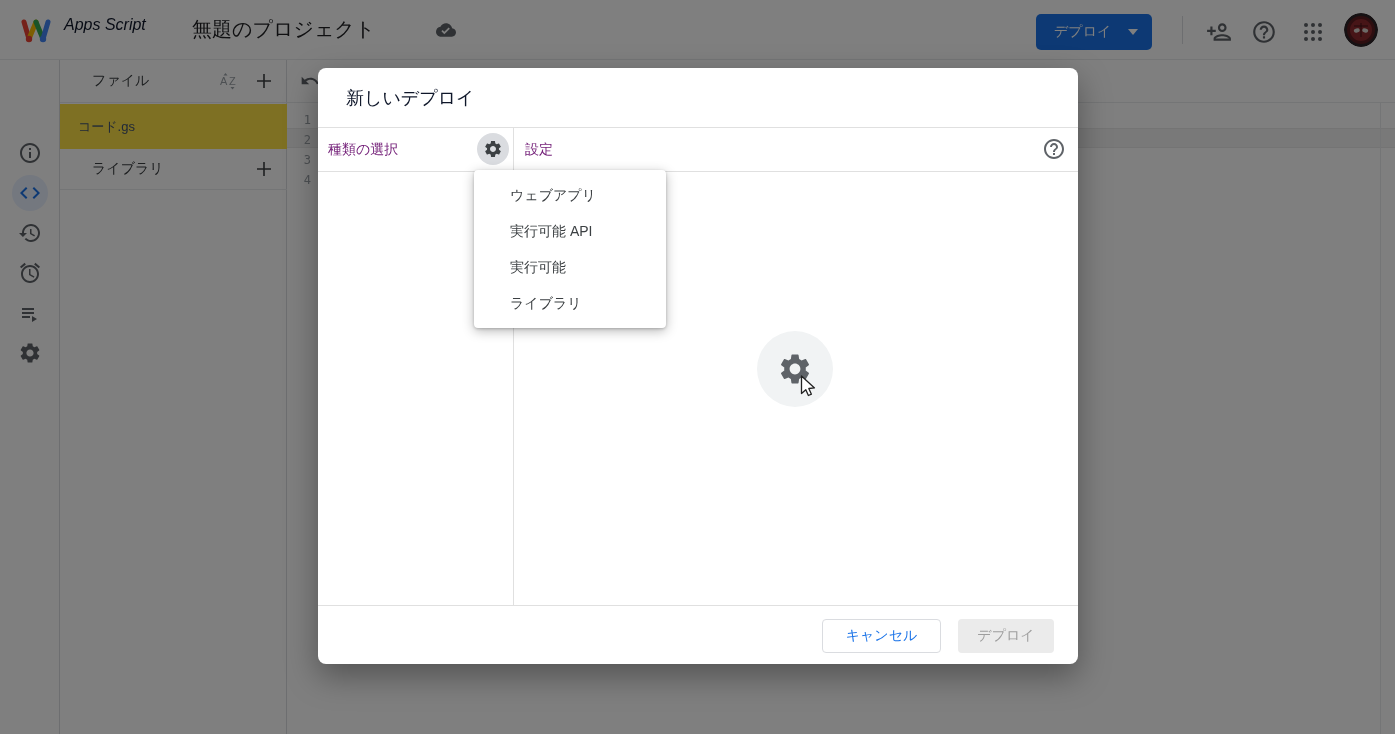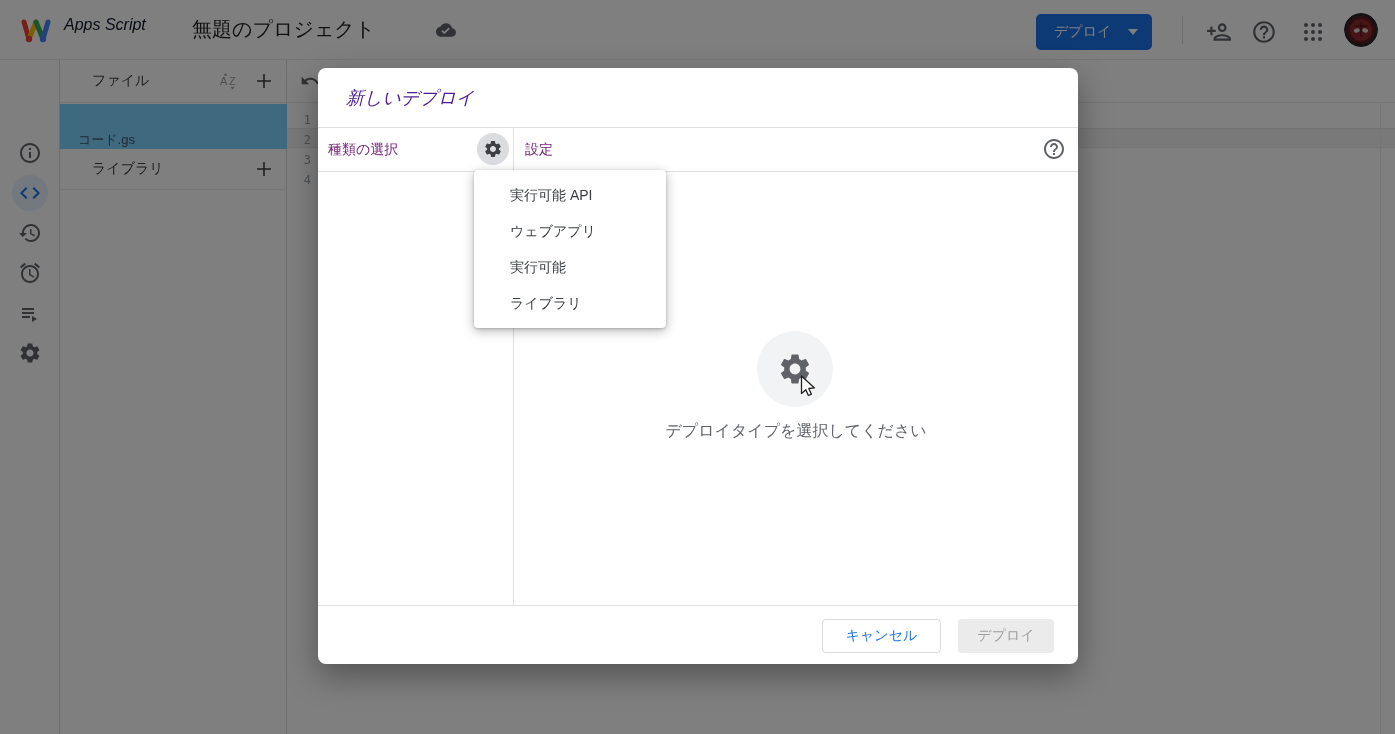--- a/index.html
+++ b/index.html
@@ -31,37 +31,37 @@
   .rail { position:absolute; left:0; top:60px; width:60px; height:674px; background:#fff; border-right:1px solid #dadce0; }
   .rail-btn { position:absolute; left:18px; width:24px; height:24px; background:none; border:none; cursor:pointer; padding:0; }
   .rail-active-circle { position:absolute; left:12px; top:115px; width:36px; height:36px; border-radius:50%; background:#e8f0fe; }
 
   
   .filepanel { position:absolute; left:60px; top:60px; width:227px; height:674px; background:#fff; border-right:1px solid #dadce0; }
   .fp-row { position:absolute; left:0; width:227px; border-bottom:1px solid #e8eaed; display:flex; align-items:center; }
   .fp-label { font-size:14px; color:#3c4043; margin-left:32px; }
   .fp-spacer { flex:1; }
   .fp-iconbtn { width:24px; height:24px; background:none; border:none; cursor:pointer; padding:0; margin-right:11px; display:flex; align-items:center; justify-content:center; }
-  .file-row { background:#7dd3fc; cursor:pointer;align-items:flex-end; }
+  .file-row { background:#fde047; cursor:pointer; }
   .file-name { font-size:13px; color:#41526e; margin-left:18px; }
 
   
   .editor { position:absolute; left:287px; top:60px; width:1108px; height:674px; background:#fff; }
   .ed-toolbar { position:absolute; left:0; top:0; width:100%; height:43px; border-bottom:1px solid #e8eaed; }
   .ed-undo { position:absolute; left:13px; top:11px; background:none; border:none; cursor:pointer; padding:0; }
   .ed-lineband { position:absolute; left:0; top:68px; width:100%; height:20px; background:#f3f3f3; border-top:1px solid #e8e8e8; border-bottom:1px solid #e8e8e8; }
   .ed-gutter { position:absolute; left:0; top:50px; width:24px; text-align:right; font-family:"DejaVu Sans Mono", monospace; font-size:12px; color:#9aa0a6; line-height:20px; }
   .ed-minimap-div { position:absolute; left:1093px; top:43px; width:1px; height:631px; background:#e8eaed; }
 
   
   .scrim { position:absolute; left:0; top:0; width:1395px; height:734px; background:rgba(0,0,0,0.5); z-index:10; }
 
   
   .dialog { position:absolute; left:318px; top:68px; width:760px; height:596px; background:#fff; border-radius:8px; box-shadow:0 12px 32px rgba(0,0,0,0.35); z-index:20; }
-  .dlg-title { position:absolute; left:28px; top:0; height:59px; display:flex; align-items:center; font-size:18px; color:#4c1d95;font-style:italic; }
+  .dlg-title { position:absolute; left:28px; top:0; height:59px; display:flex; align-items:center; font-size:18px; color:#0f172a; }
   .dlg-hline-1 { position:absolute; left:0; top:59px; width:100%; height:1px; background:#e0e0e0; }
   .dlg-hline-2 { position:absolute; left:0; top:103px; width:100%; height:1px; background:#e0e0e0; }
   .dlg-vline { position:absolute; left:195px; top:59px; width:1px; height:478px; background:#e0e0e0; }
   .dlg-col-label { position:absolute; top:59px; height:44px; line-height:44px; font-size:14px; color:#701a75; }
   .type-chip { position:absolute; left:159px; top:65px; width:32px; height:32px; border-radius:50%; background:#dadce0; border:none; cursor:pointer; display:flex; align-items:center; justify-content:center; padding:0; }
   .dlg-help { position:absolute; left:724px; top:69px; width:24px; height:24px; background:none; border:none; cursor:pointer; padding:0; }
   .empty-circle { position:absolute; left:439px; top:263px; width:76px; height:76px; border-radius:50%; background:#f1f3f4; display:flex; align-items:center; justify-content:center; }
   .empty-text { position:absolute; left:196px; top:353px; width:564px; text-align:center; font-size:16px; color:#5f6368; }
   .dlg-hline-3 { position:absolute; left:0; top:537px; width:100%; height:1px; background:#e0e0e0; }
   .btn-cancel {
@@ -253,30 +253,29 @@
       </svg>
     </button>
     <div class="dlg-hline-2"></div>
     <div class="dlg-vline"></div>
 
     <div class="empty-circle">
       <svg width="36" height="36" viewBox="0 0 24 24" fill="#5f6368">
           <use href="#gear-path"></use>
         </svg>
     </div>
-    <div class="empty-text">デプロイタイプを選択してください</div>
 
     <div class="dlg-hline-3"></div>
     <button class="btn-cancel">キャンセル</button>
     <button class="btn-deploy-disabled" disabled="">デプロイ</button>
   </div>
 
   <div class="type-menu">
+    <div class="menu-item">ウェブアプリ</div>
     <div class="menu-item">実行可能 API</div>
-    <div class="menu-item">ウェブアプリ</div>
     <div class="menu-item">実行可能</div>
     <div class="menu-item">ライブラリ</div>
   </div>
 
   <span class="cursor">
     <svg width="24" height="24" viewBox="0 0 24 24">
       <path d="M4.5 2 L4.5 19.5 L8.8 15.7 L11.4 21.5 L14.4 20.2 L11.8 14.5 L17.5 13.9 Z" fill="#ffffff" stroke="#222" stroke-width="1.3" stroke-linejoin="round"></path>
     </svg>
   </span>
 

